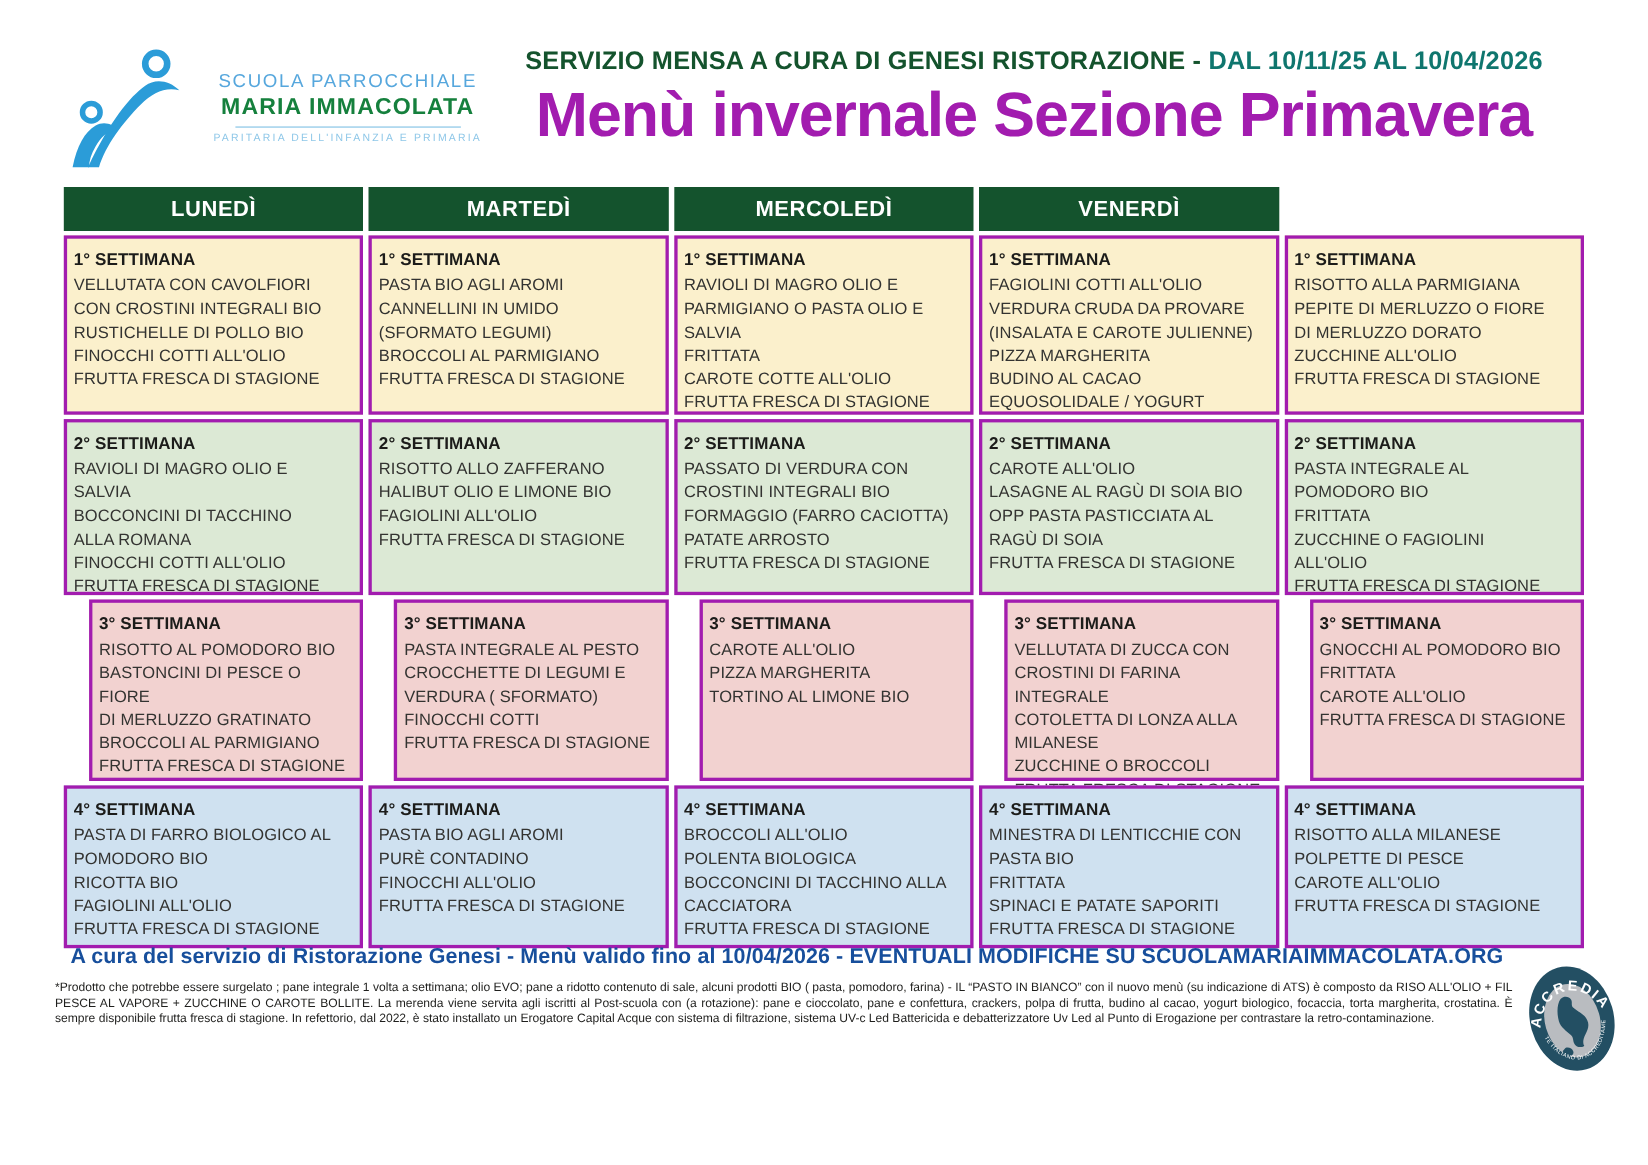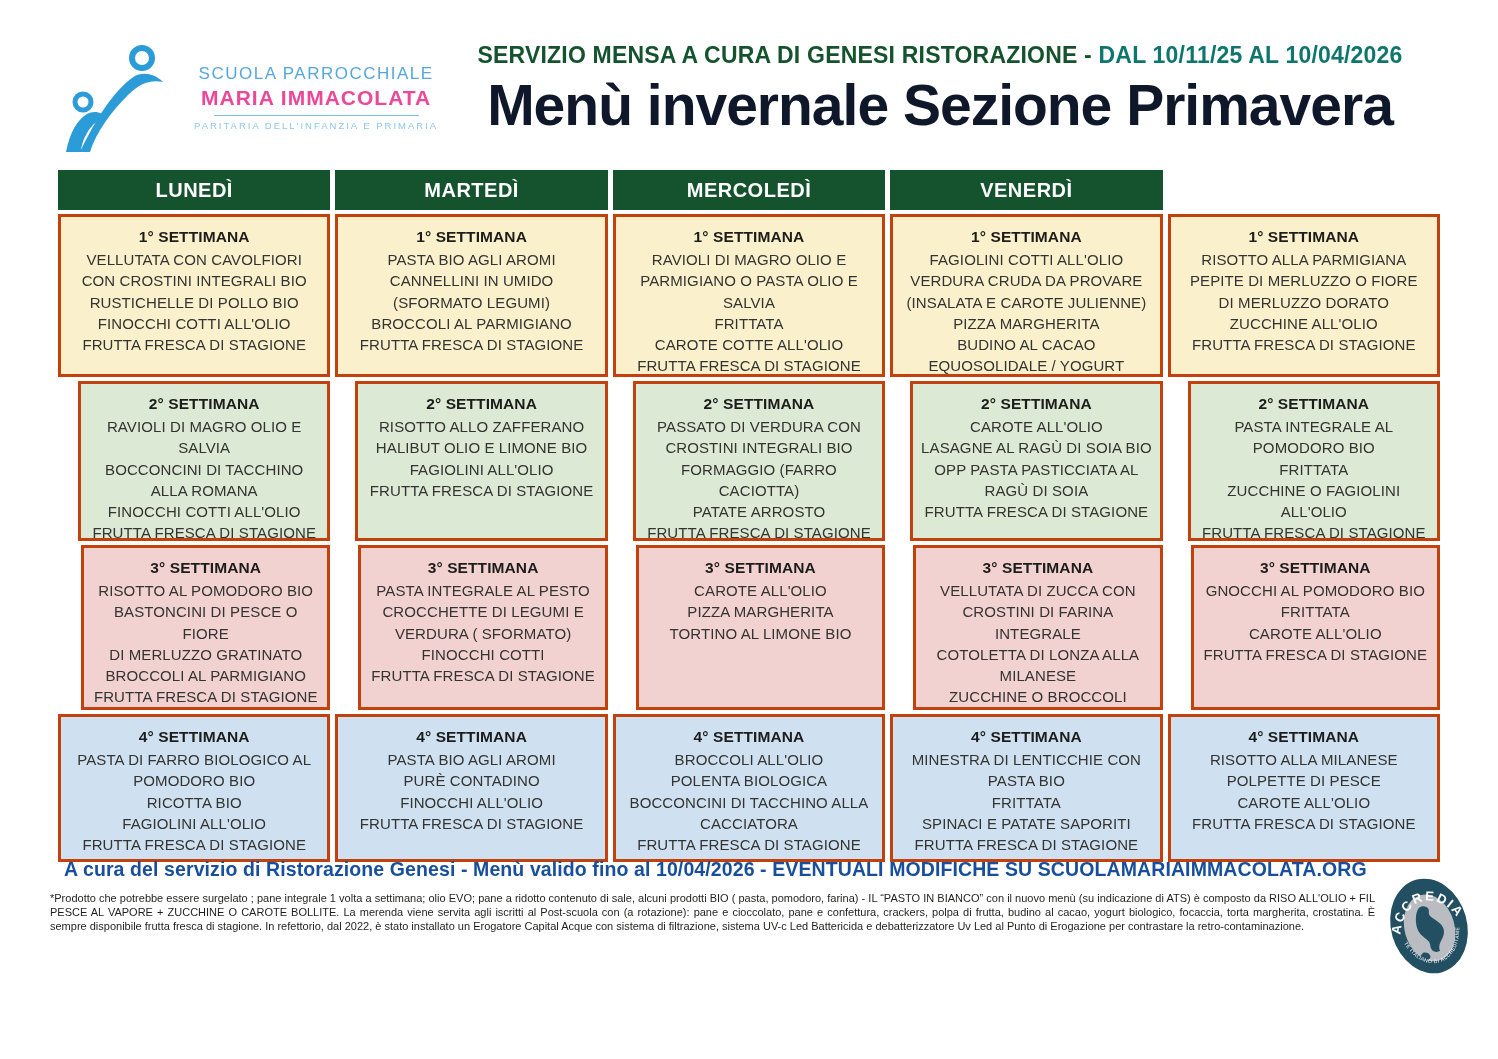--- a/index.html
+++ b/index.html
@@ -11,51 +11,50 @@
     overflow: hidden;
   }
   .page { width: 1498px; height: 809px; position: relative; }
 
   
   .header { position: absolute; top: 30px; left: 0; width: 100%; height: 135px; }
   .logo { position: absolute; left: 62px; top: 8px; display: flex; align-items: center; gap: 14px; }
   .logo svg { display: block; }
   .logo-text { display: flex; flex-direction: column; align-items: center; }
   .logo-line1 { color: #56a7dd; font-size: 17px; letter-spacing: 1.5px; font-weight: 400; }
-  .logo-line2 { color: #ec4899; font-size: 21px; font-weight: bold; letter-spacing: 1px; margin-top: 2px; }
+  .logo-line2 { color: #15803d; font-size: 21px; font-weight: bold; letter-spacing: 1px; margin-top: 2px; }
   .logo-divider { width: 205px; height: 1px; background: #7fc0e4; margin: 5px 0 4px 0; border: none; }
   .logo-line3 { color: #8ec7e8; font-size: 9.5px; letter-spacing: 2px; }
 
   .titles { position: absolute; left: 430px; top: 12px; width: 1020px; text-align: center; }
   .service-line { font-size: 23px; font-weight: bold; letter-spacing: 0.2px; white-space: nowrap; }
   .service-prefix { color: #14532d; }
   .service-dates { color: #0f766e; }
-  .page-title { color: #0f172a; font-size: 57px; font-weight: bold; letter-spacing: -1px; margin-top: 8px; line-height: 1.0; }
+  .page-title { color: #a21caf; font-size: 57px; font-weight: bold; letter-spacing: -1px; margin-top: 8px; line-height: 1.0; }
 
   
   .menu-table {
     position: absolute; left: 58px; top: 170px; width: 1382px;
     display: flex; flex-direction: column; gap: 4px;
   }
   .t-row { display: grid; grid-template-columns: repeat(5, 1fr); column-gap: 5px; }
   .day-cell {
     background: #14532d; color: #ffffff; font-weight: bold; font-size: 20px;
     letter-spacing: 0.5px; height: 40px; display: flex; align-items: center; justify-content: center;
   }
   .menu-cell {
-    border: 3px solid #c2410c;
+    border: 3px solid #a21caf;
     padding: 9px 6px 6px 6px;
-    text-align: center;
     color: #333331;
     font-size: 15px;
     line-height: 1.42;
     letter-spacing: 0.1px;
   }
   .t-row.week-1 .menu-cell { height: 163px; }
-  .t-row.week-2 .menu-cell { height: 160px; margin-left: 20px; }
+  .t-row.week-2 .menu-cell { height: 160px; }
   .t-row.week-3 .menu-cell { height: 165px; margin-left: 23px; }
   .t-row.week-4 .menu-cell { height: 148px; }
   .week-label { font-weight: bold; color: #1c1c1a; font-size: 15.5px; margin-bottom: 1px; }
 
   
   .footer { position: absolute; left: 0; top: 858px; width: 100%; }
   .validity-line {
     color: #174f9c; font-weight: bold; font-size: 19.5px; letter-spacing: 0.1px;
     padding-left: 64px; white-space: nowrap;
   }

